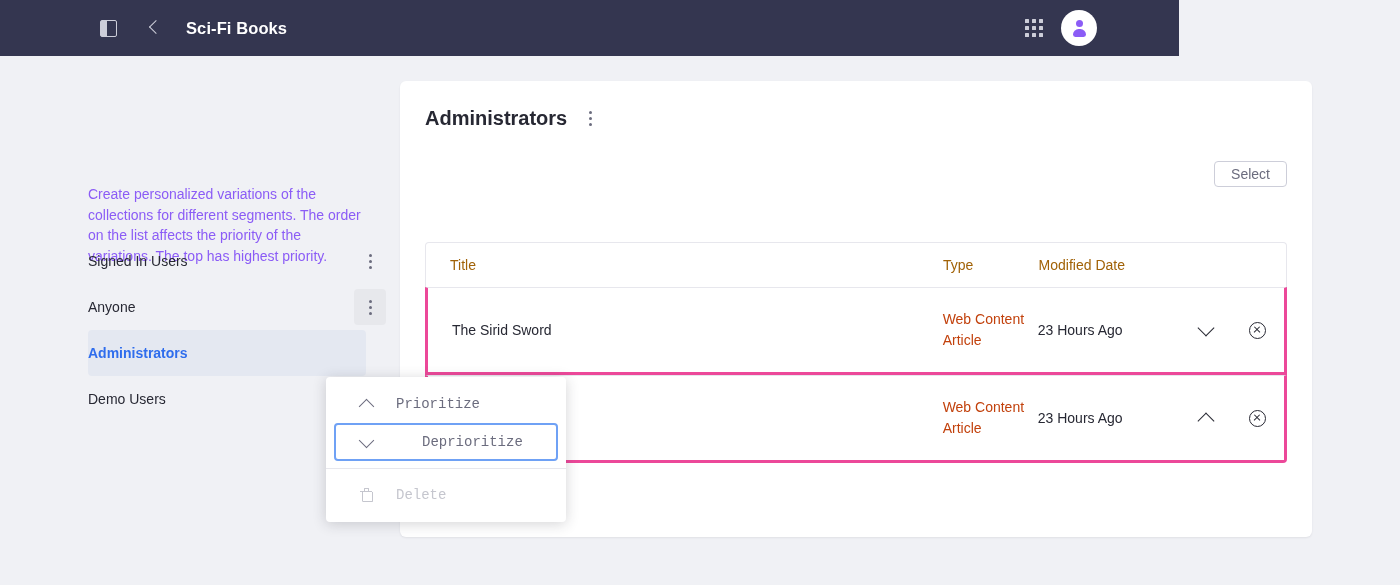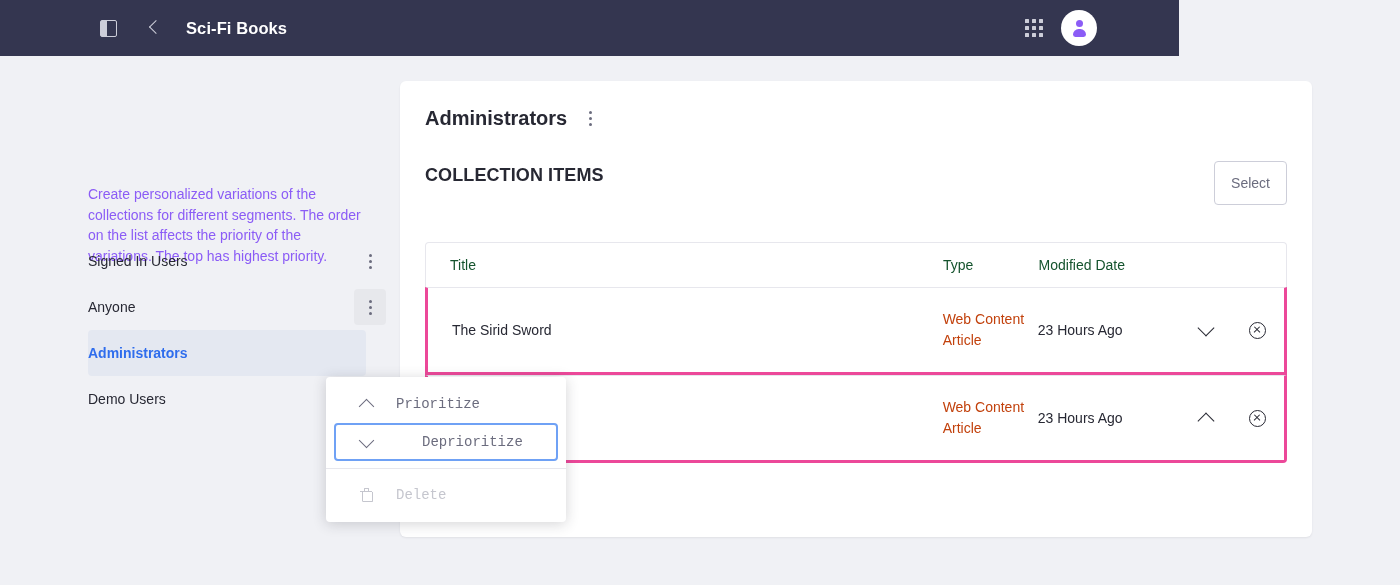--- a/index.html
+++ b/index.html
@@ -164,21 +164,21 @@
     width: 18px; height: 22px; display: flex; flex-direction: column;
     align-items: center; justify-content: center; gap: 3px; cursor: pointer;
   }
   .kebab-inline i { width: 3px; height: 3px; border-radius: 50%; background: #6b6c7e; display: block; }
   .section-title {
     position: absolute; left: 25px; top: 84px;
     font-size: 18px; font-weight: bold; color: #272833; letter-spacing: 0.1px;
   }
   .select-btn {
     position: absolute; right: 25px; top: 80px;
-    padding: 13px 16px; border: 1px solid #cdced9; border-radius: 4px;
+    padding: 4px 16px; border: 1px solid #cdced9; border-radius: 4px;
     background: #ffffff; font-size: 14px; color: #6b6c7e; cursor: pointer;
     font-family: "Liberation Sans", sans-serif;
   }
 
   .table { position: absolute; left: 25px; top: 161px; width: 862px; }
   .t-head {
     display: flex; align-items: center; height: 45px;
     border: 1px solid #e7e7ed; border-bottom: none;
     border-radius: 4px 4px 0 0; background: #fff;
   }
@@ -186,21 +186,21 @@
     display: flex; align-items: center; min-height: 88px;
     border: 3px solid #ec4899; border-top: 1px solid #e7e7ed; background: #fff;
   }
   .t-row:first-of-type { border-top: none; }
   .t-row.last { border-radius: 0 0 4px 4px; }
   .c-title { width: 550px; padding-left: 24px; }
   .c-type  { width: 102px; }
   .c-date  { width: 152px; }
   .c-act   { width: 56px; display: flex; align-items: center; justify-content: center; }
   .t-head .c-title, .t-head .c-type, .t-head .c-date {
-    font-size: 14px; color: #14532d;
+    font-size: 14px; color: #a16207;
   }
   .t-row .c-title { font-size: 14px; color: #272833; }
   .t-row .c-type  { font-size: 14px; color: #c2410c; line-height: 21px; }
   .t-row .c-date  { font-size: 14px; color: #272833; }
   .row-chev { width: 18px; height: 18px; position: relative; cursor: pointer; }
   .row-chev::before {
     content: ""; position: absolute; left: 3px; width: 11px; height: 11px;
     border-left: 1.5px solid #272833; border-bottom: 1.5px solid #272833;
   }
   .row-chev.down::before { top: 1px; transform: rotate(-45deg); }
@@ -279,21 +279,20 @@
 <div class="card">
   <div class="card-title-row">
     <span class="card-title">Administrators</span>
     <span class="kebab-inline">
       <i></i>
         <i></i>
         <i></i>
     </span>
   </div>
 
-  <div class="section-title">COLLECTION ITEMS</div>
   <button class="select-btn">Select</button>
 
   <div class="table">
     <div class="t-head">
       <div class="c-title">Title</div>
       <div class="c-type">Type</div>
       <div class="c-date">Modified Date</div>
       <div class="c-act"></div>
       <div class="c-act"></div>
     </div>

